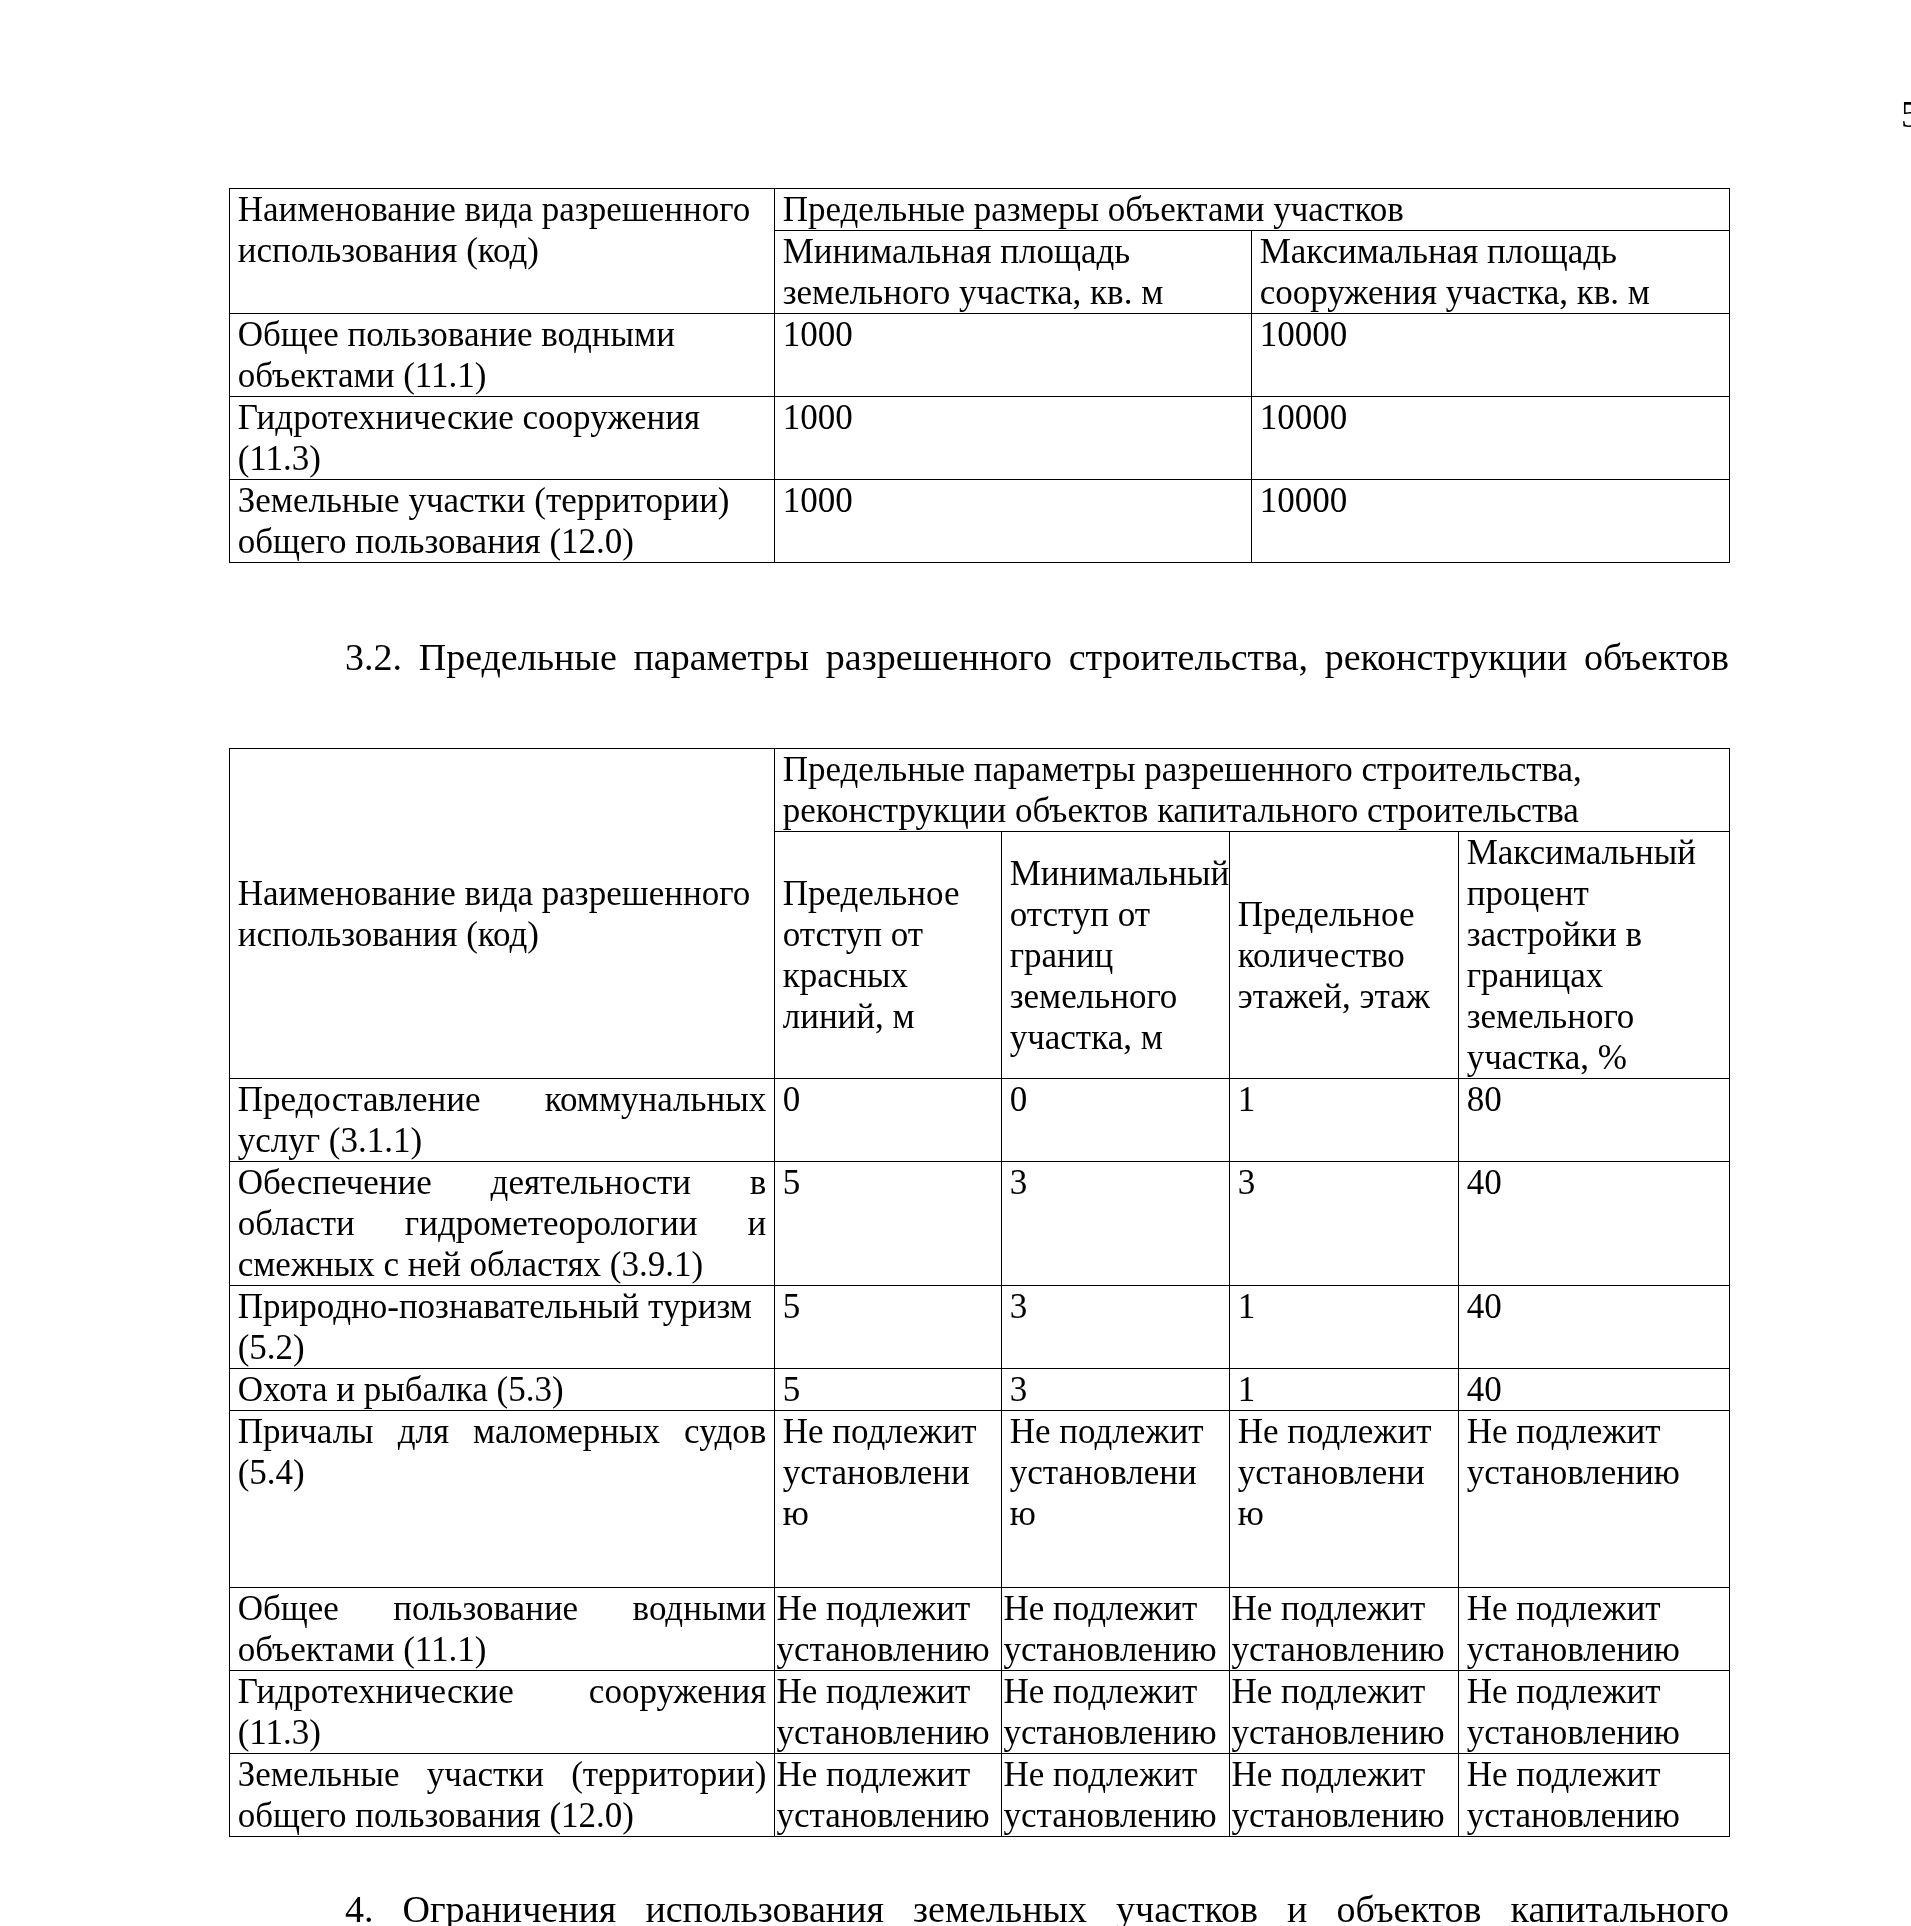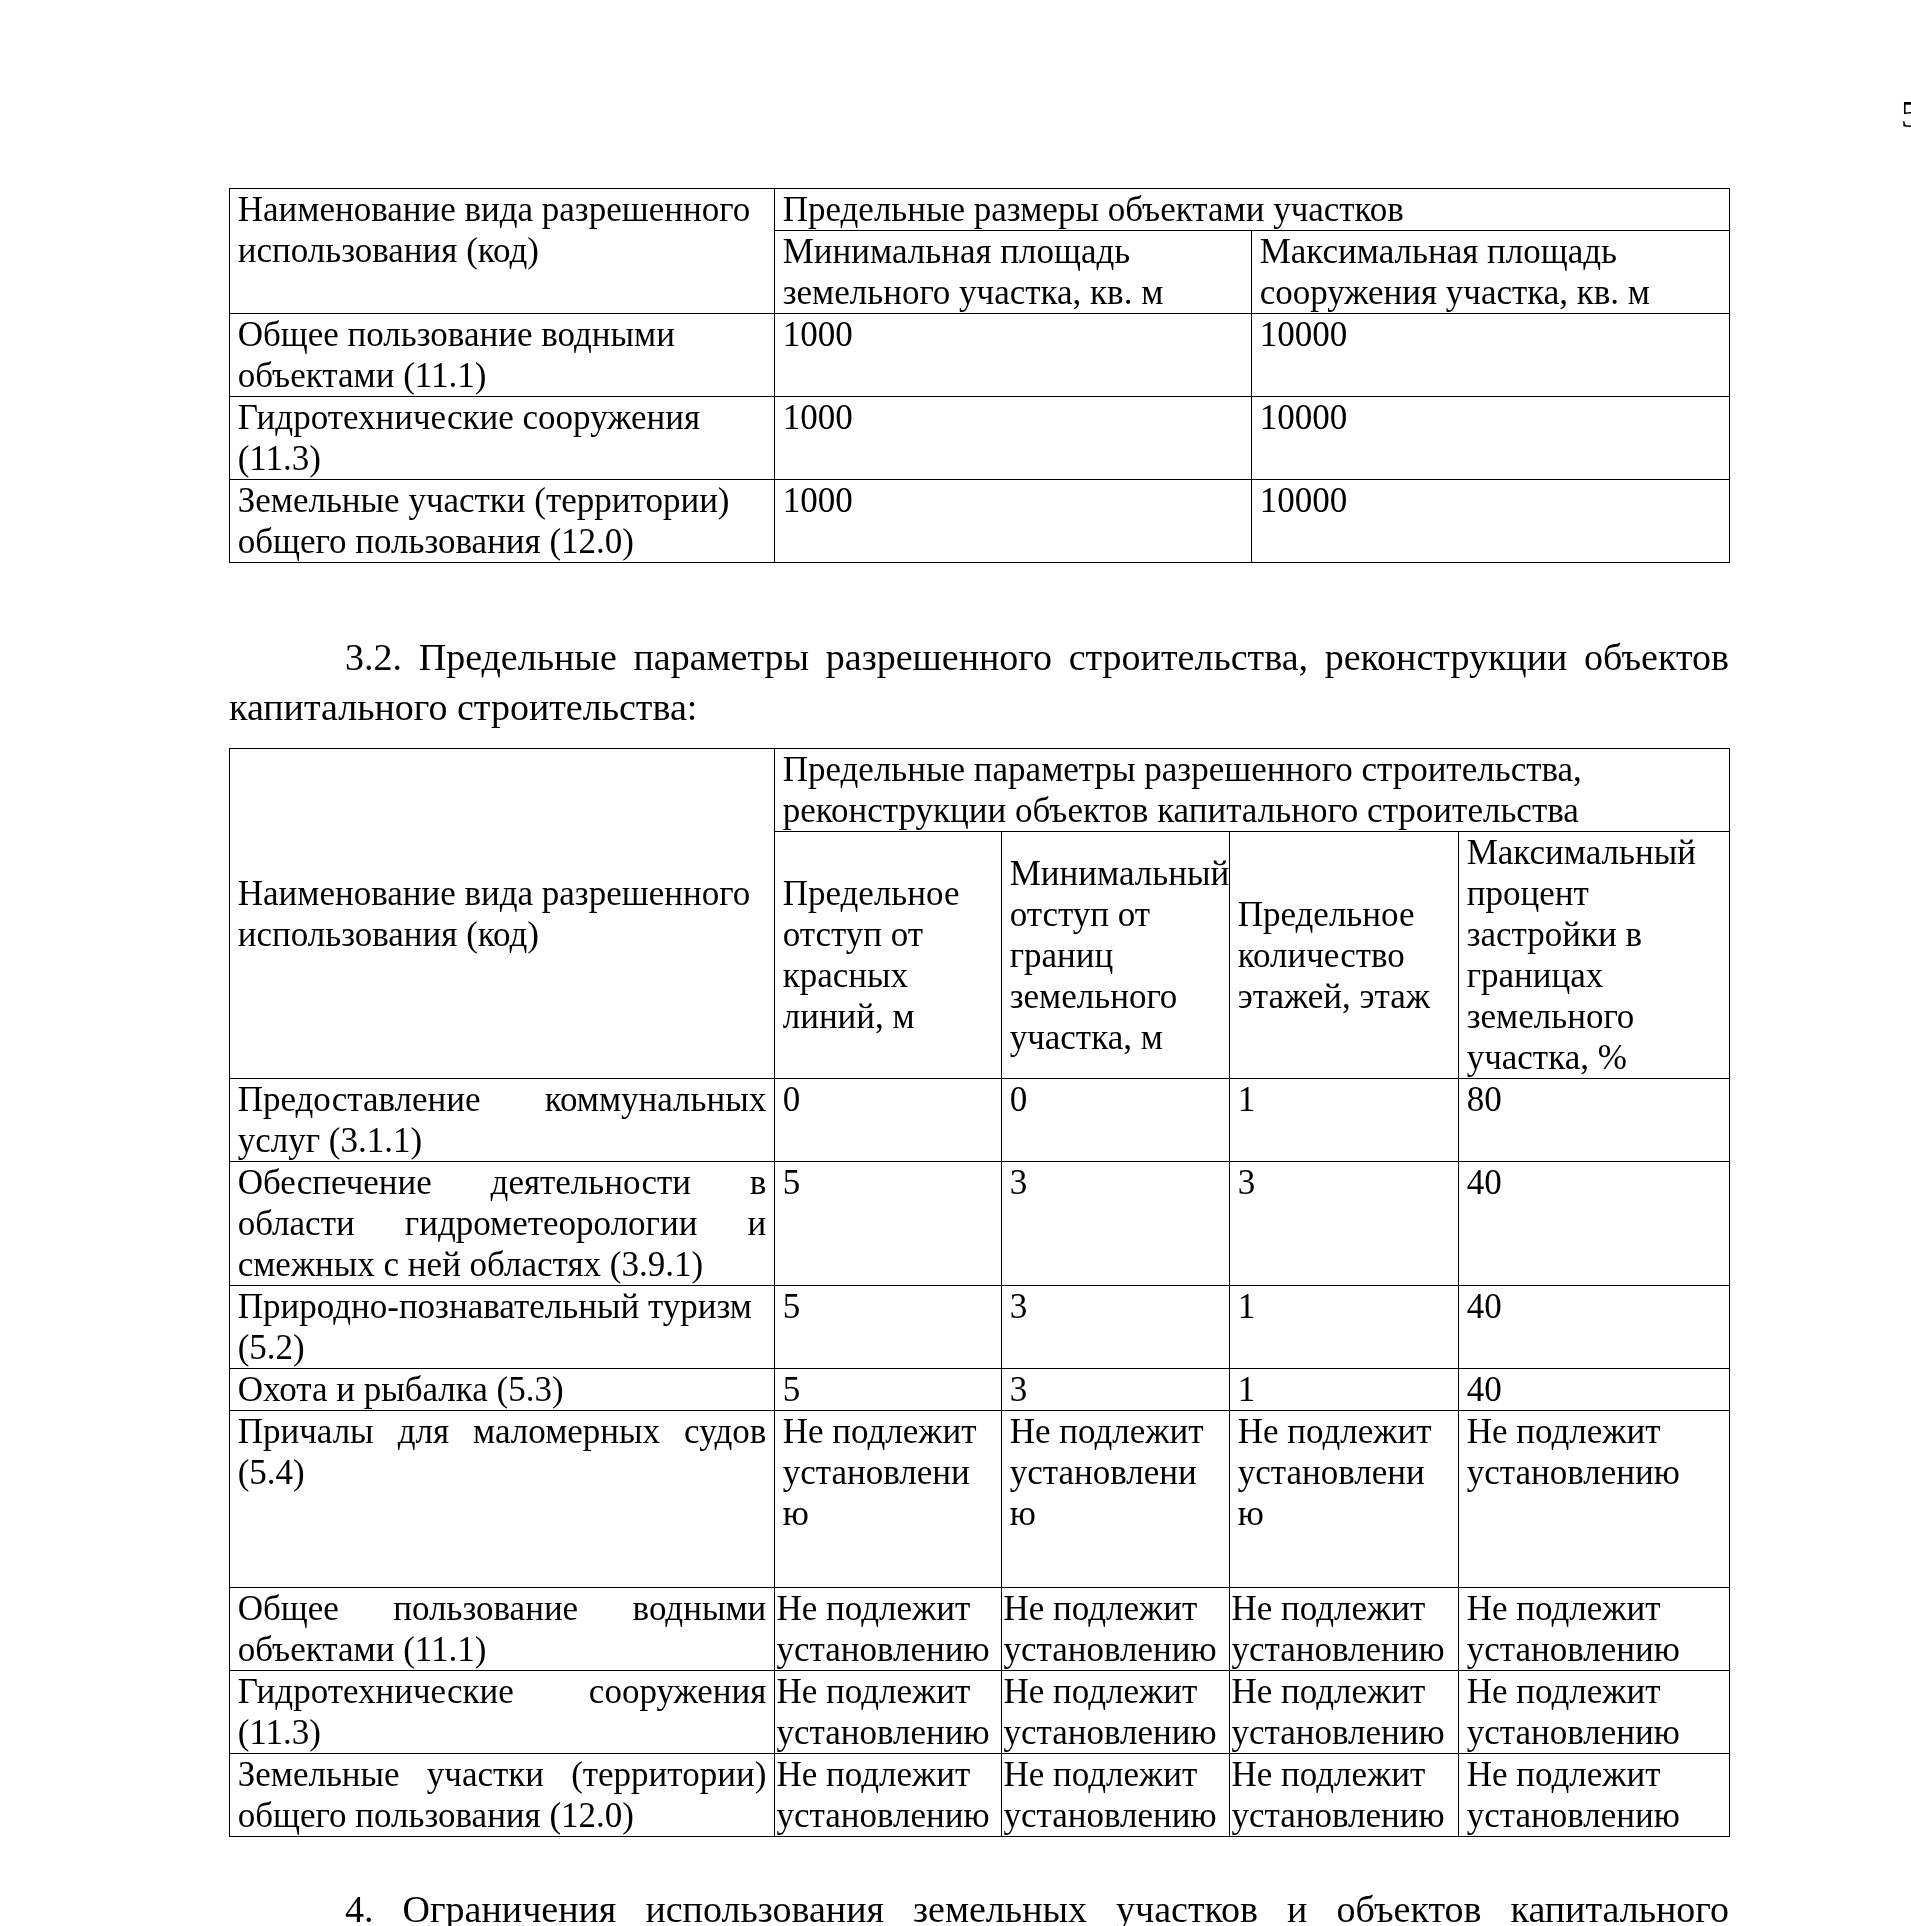--- a/index.html
+++ b/index.html
@@ -66,21 +66,20 @@
   <tr style="height:83px">
     <td>Земельные участки (территории) общего пользования (12.0)</td>
     <td class="c">1000</td>
     <td class="c">10000</td>
   </tr>
 </tbody>
   </table>
 
 <div class="para" style="top:632px;">
   <span class="line" style="padding-left:116px;">3.2. Предельные параметры разрешенного строительства, реконструкции объектов</span>
-  <span class="line last">капитального строительства:</span>
 </div>
 
 <table class="grid" id="t2">
   <colgroup>
     <col style="width:545px">
       <col style="width:227px">
       <col style="width:228px">
       <col style="width:229px">
       <col style="width:271px">
   </colgroup>

